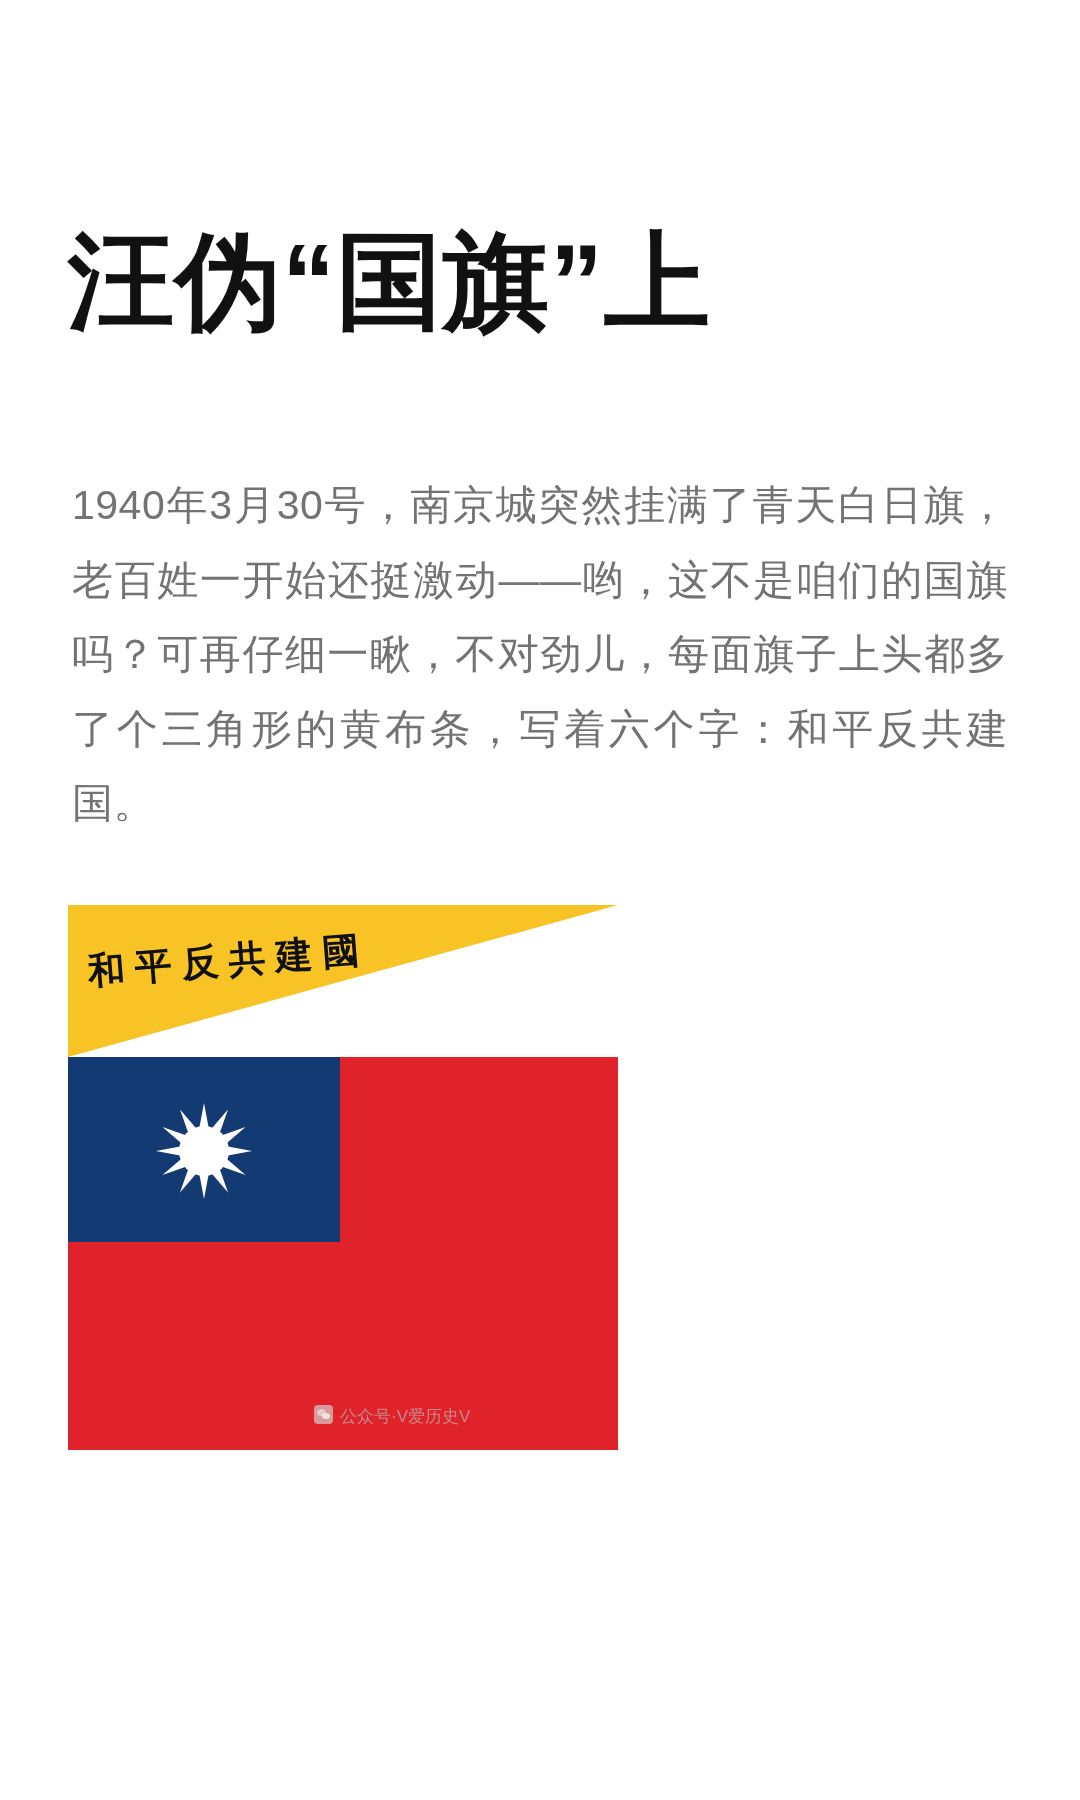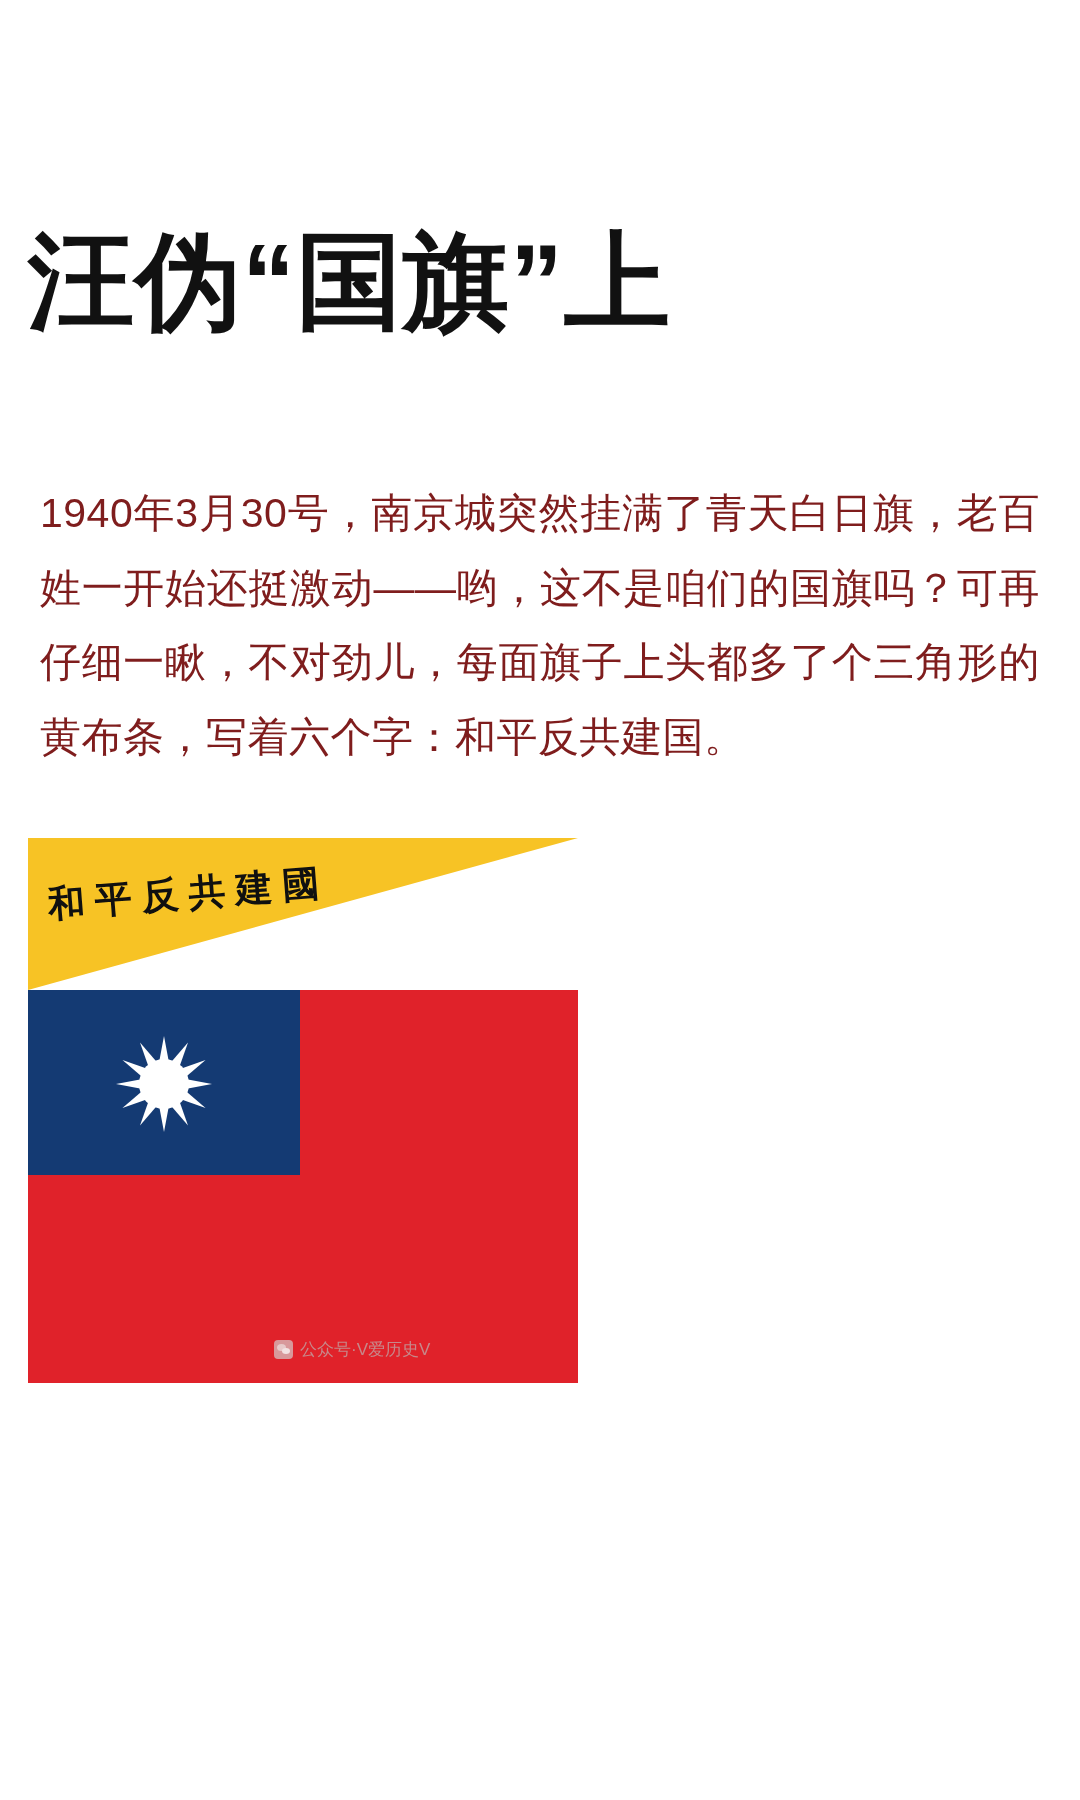--- a/index.html
+++ b/index.html
@@ -13,46 +13,46 @@
     font-family: "Liberation Sans", "DejaVu Sans", sans-serif;
     color: #1a1a1a;
     overflow: hidden;
   }
   .page {
     position: relative;
     width: 1080px;
     height: 1800px;
     background: #ffffff;
     box-sizing: border-box;
-    padding: 0 28px;
+    padding: 0 68px;
   }
 
   
   .title {
     margin: 0;
     padding-top: 212px;
     font-size: 106px;
     line-height: 1.32;
     font-weight: 700;
     letter-spacing: 1px;
     color: #111111;
     font-family: "Liberation Sans", "DejaVu Sans", sans-serif;
   }
   .title .line {
     display: block;
     white-space: pre;
   }
 
   
   .body-text {
-    margin: 12px;
+    margin: 4px;
     padding-top: 112px;
     font-size: 41px;
     line-height: 1.82;
-    color: #7f1d1d;
+    color: #737373;
     text-align: justify;
     letter-spacing: 0.5px;
   }
 
   
   .flag-wrap {
     margin-top: 64px;
     width: 550px;
     height: 545px;
     position: relative;
@@ -144,21 +144,21 @@
     border-radius: 50%;
     background: #ffffff;
     z-index: 2;
   }
   
   .watermark {
     position: absolute;
     left: 246px;
     bottom: 22px;
     display: flex;
-    align-items: center;
+    align-items: flex-start;
     gap: 7px;
     font-size: 17px;
     color: #c7888a;
     white-space: nowrap;
   }
   .wechat-icon {
     width: 19px;
     height: 19px;
     border-radius: 4px;
     background: #d8999b;

